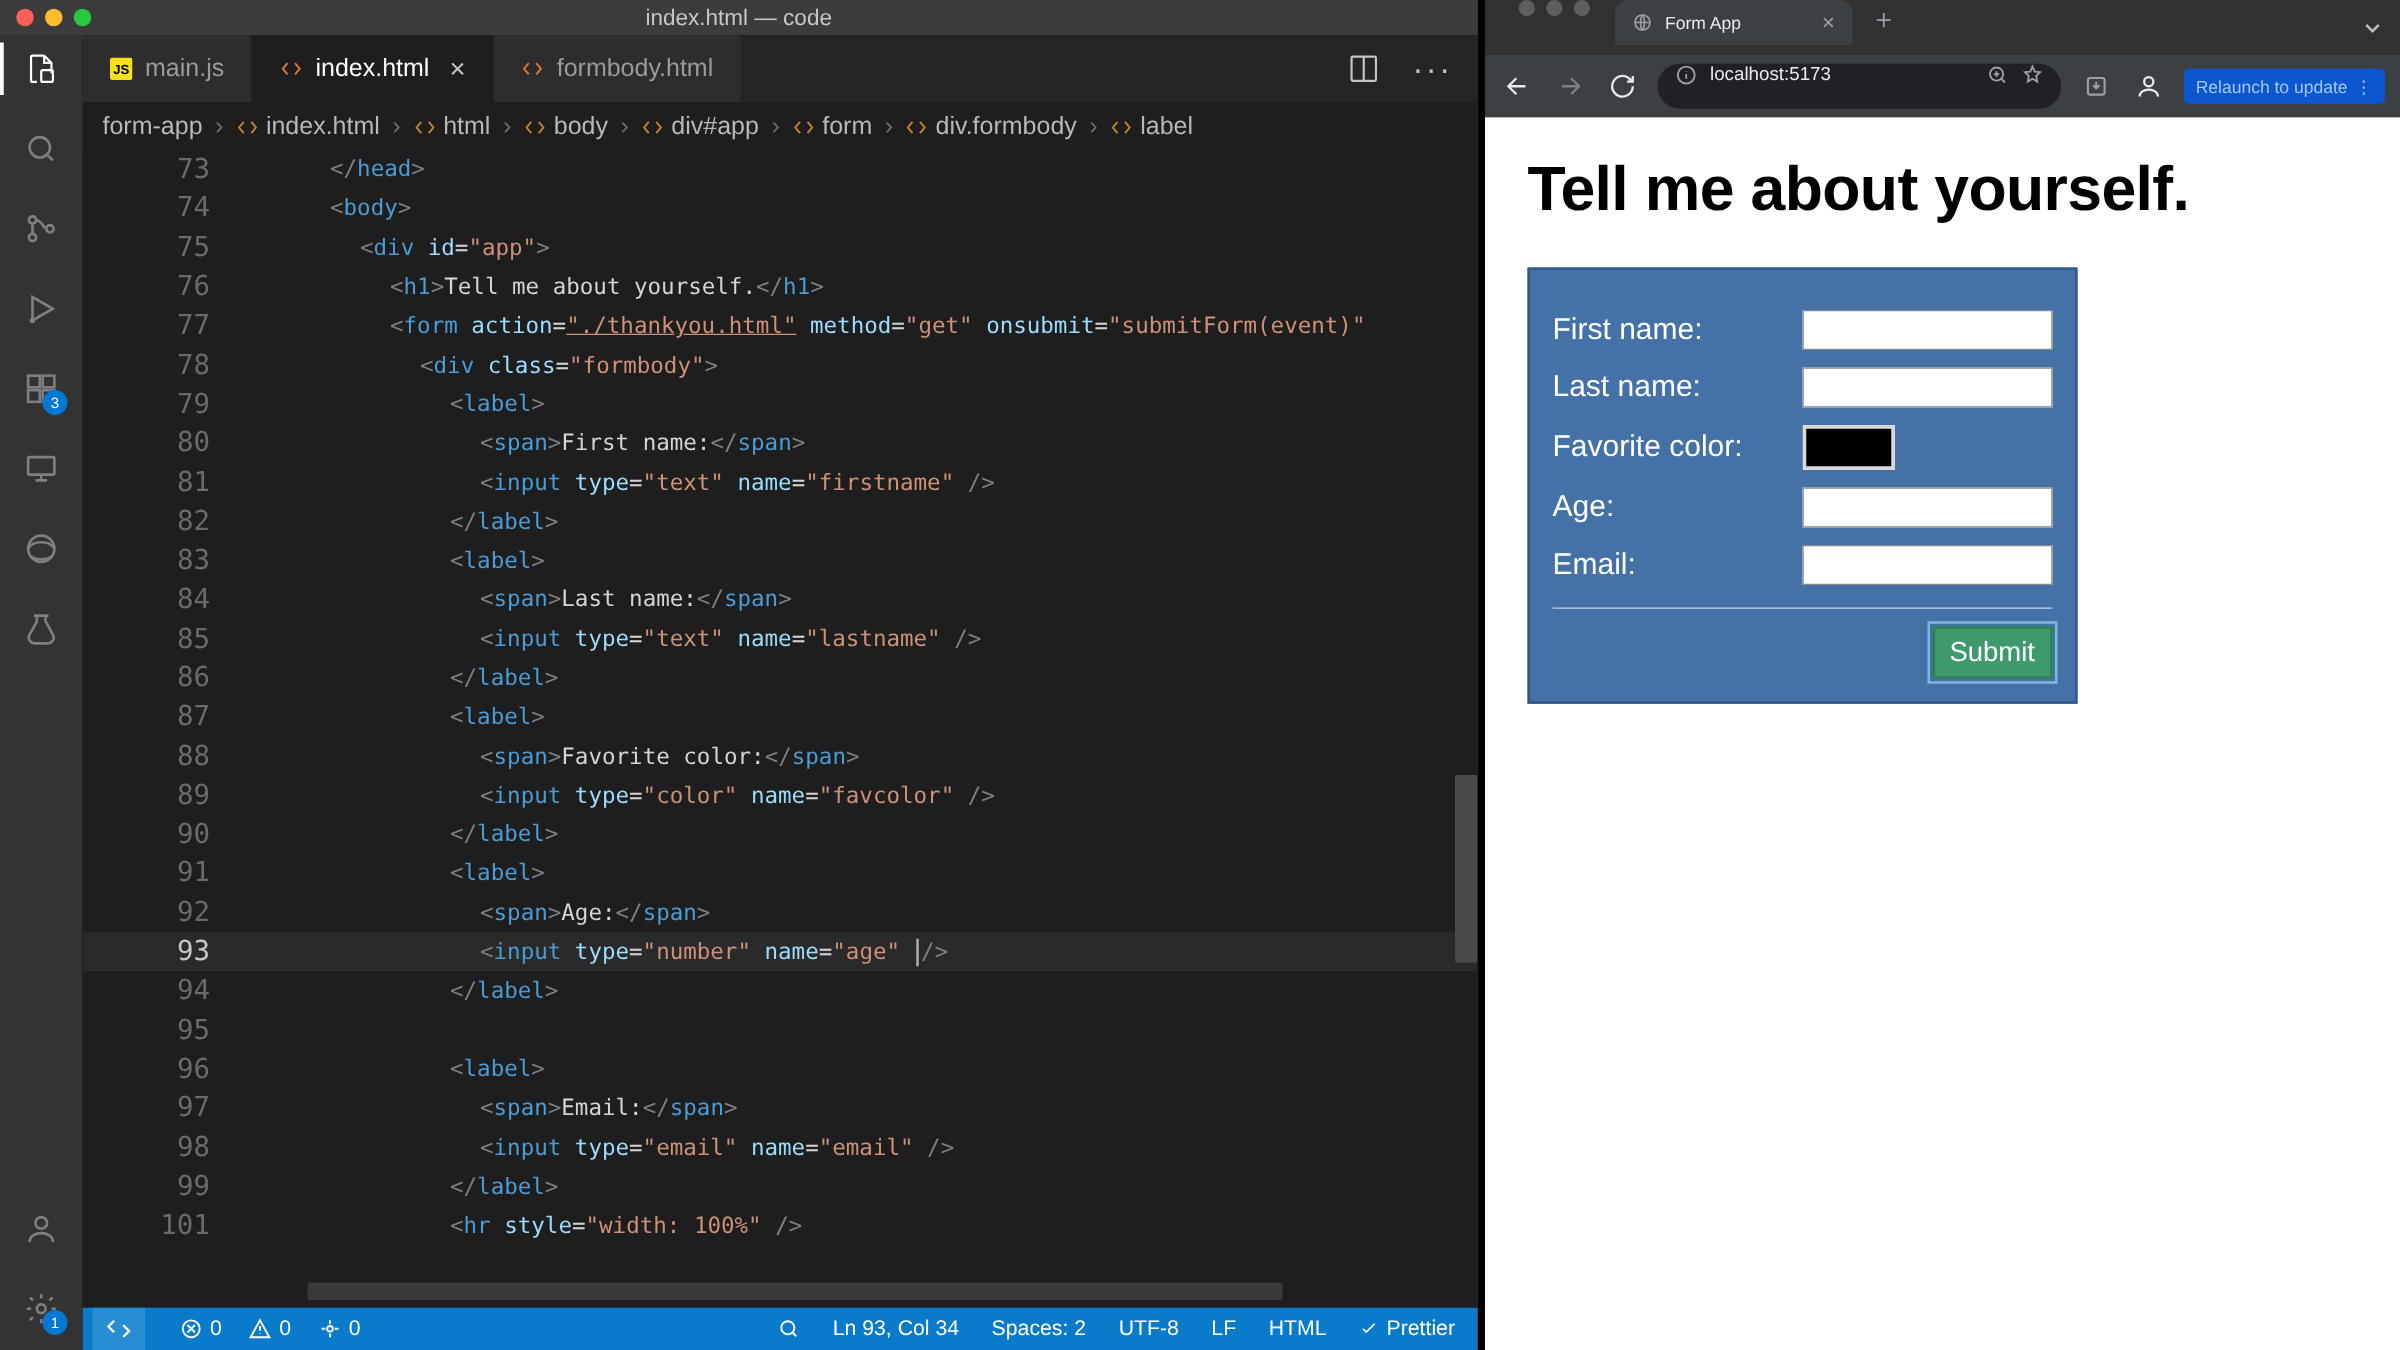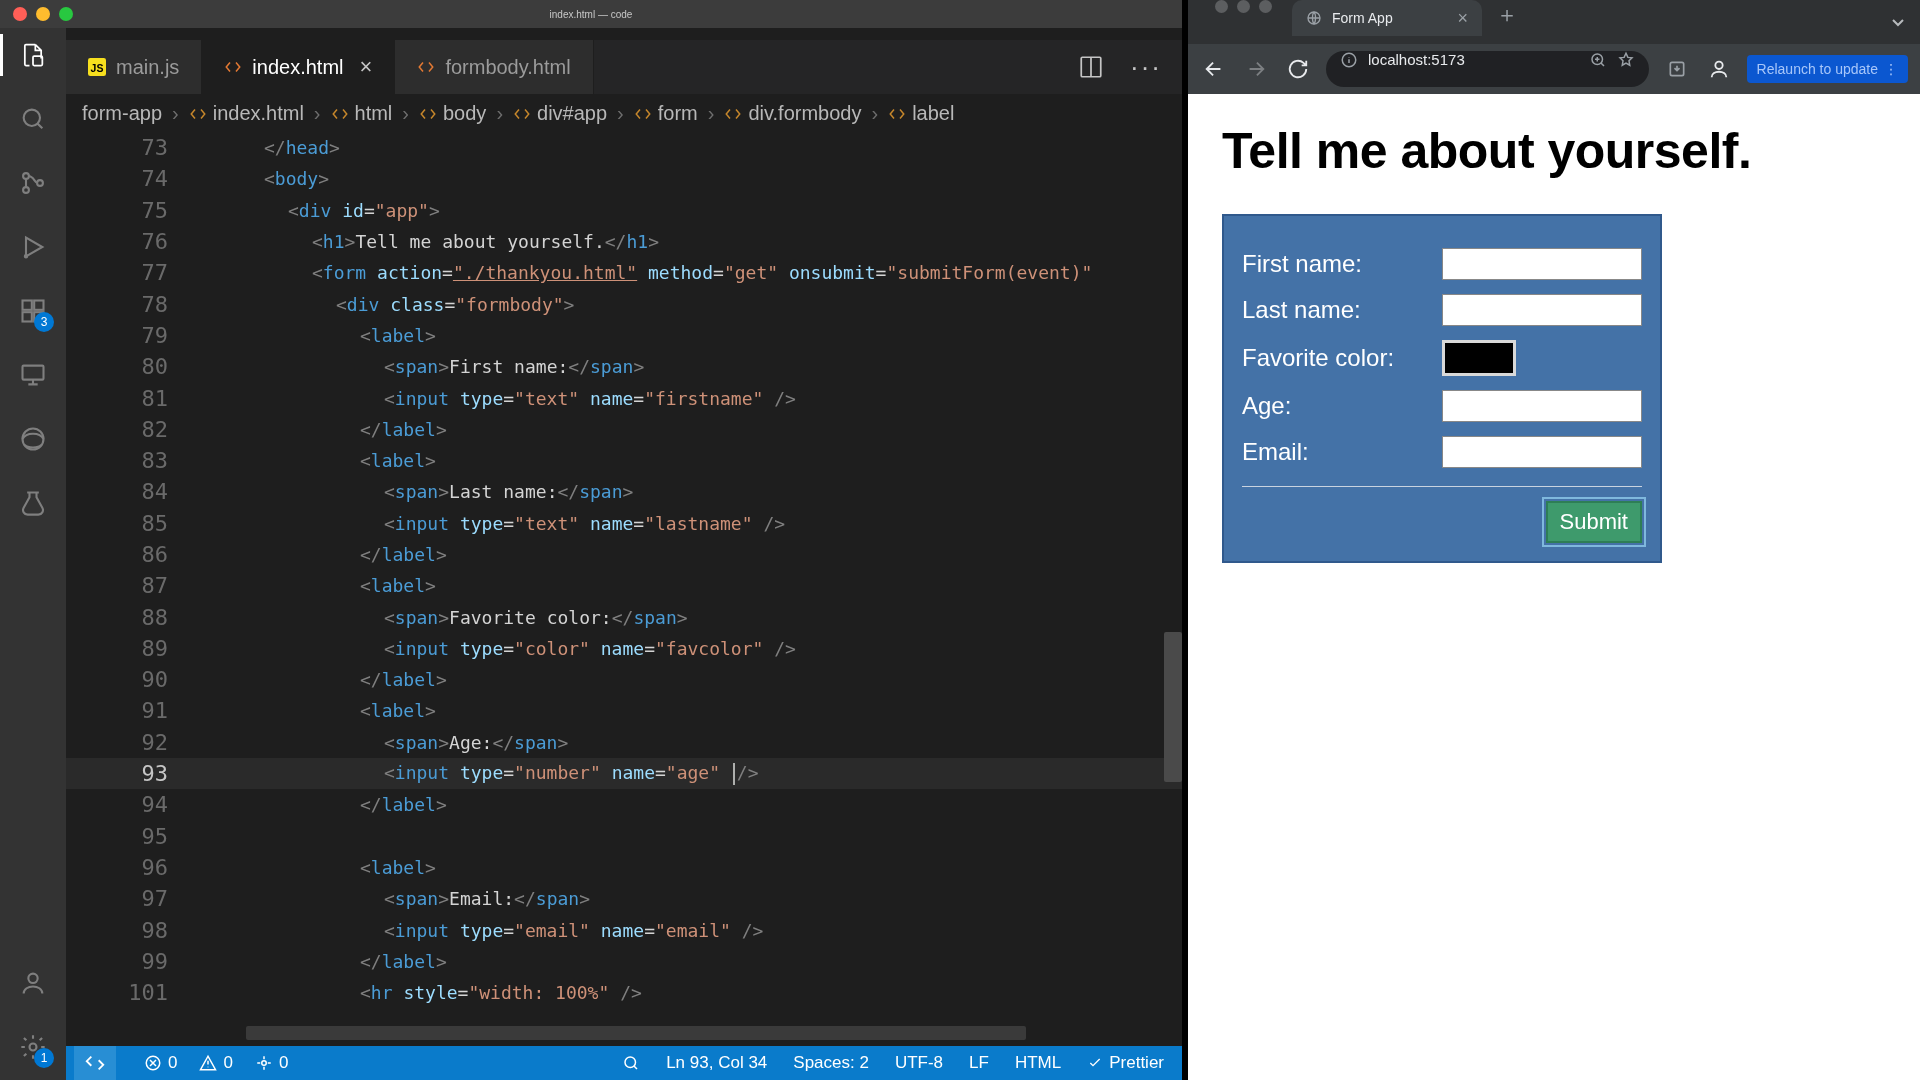--- a/index.html
+++ b/index.html
@@ -5,31 +5,31 @@
   * { box-sizing: border-box; margin: 0; padding: 0; }
   html, body { width: 1920px; height: 1080px; overflow: hidden; font-family: -apple-system, BlinkMacSystemFont, "Segoe UI", Helvetica, sans-serif; background: #000; }
   .screen { display: flex; width: 100%; height: 100%; }
 
   
   .vscode { flex: 0 0 1182px; height: 100%; background: #1e1e1e; display: flex; flex-direction: column; position: relative; }
   .vscode .mac-titlebar { height: 28px; background: #3c3c3c; display: flex; align-items: center; position: relative; }
   .traffic { display: flex; gap: 9px; margin-left: 13px; }
   .traffic .dot { width: 14px; height: 14px; border-radius: 50%; }
   .t-red { background: #ff5f57; } .t-yel { background: #febc2e; } .t-grn { background: #28c840; }
-  .mac-title { position: absolute; left: 0; right: 0; text-align: center; font-size: 10px; color: #c7c7c7; }
+  .mac-title { position: absolute; left: 0; right: 0; text-align: center; font-size: 18px; color: #c7c7c7; }
 
   .vscode-body { flex: 1; display: flex; min-height: 0; }
   .activitybar { width: 66px; background: #333333; display: flex; flex-direction: column; align-items: center; padding-top: 10px; gap: 30px; position: relative; }
   .activitybar .ab-icon { width: 34px; height: 34px; color: #7f7f7f; display: flex; align-items: center; justify-content: center; position: relative; }
   .activitybar .ab-icon.active { color: #ffffff; }
   .activitybar .ab-icon.active::before { content:""; position:absolute; left:-16px; top:-4px; bottom:-4px; width:3px; background:#fff; }
   .activitybar .bottom { margin-top: auto; margin-bottom: 16px; display:flex; flex-direction:column; gap:30px; align-items:center; }
   .badge { position:absolute; right:-4px; bottom:-4px; min-width:20px; height:20px; border-radius:10px; background:#0078d4; color:#fff; font-size:12px; display:flex; align-items:center; justify-content:center; padding:0 4px; }
 
-  .editor-area { flex:1; display:flex; flex-direction:column; min-width:0;margin-top:12px; }
+  .editor-area { flex:1; display:flex; flex-direction:column; min-width:0; }
 
   .tabs-row { height: 54px; background: #252526; display:flex; align-items:stretch; }
   .tab { display:flex; align-items:center; padding:0 22px; gap:10px; font-size:20px; color:#9b9b9b; border-right:1px solid #1e1e1e; background:#2d2d2d; }
   .tab.active { background:#1e1e1e; color:#ffffff; }
   .tab .tab-icon { width:18px; height:18px; }
   .tab .close-x { font-size:22px; color:#c5c5c5; margin-left:6px; }
   .tabs-right { margin-left:auto; display:flex; align-items:center; gap:26px; padding-right:20px; color:#c5c5c5; }
 
   .breadcrumbs { height: 38px; background:#1e1e1e; border-top:1px solid #1e1e1e; display:flex; align-items:center; padding-left:16px; font-size:20px; color:#b8b8b8; overflow:hidden; white-space:nowrap; }
   .breadcrumbs .sep { color:#6e6e6e; margin:0 10px; }

